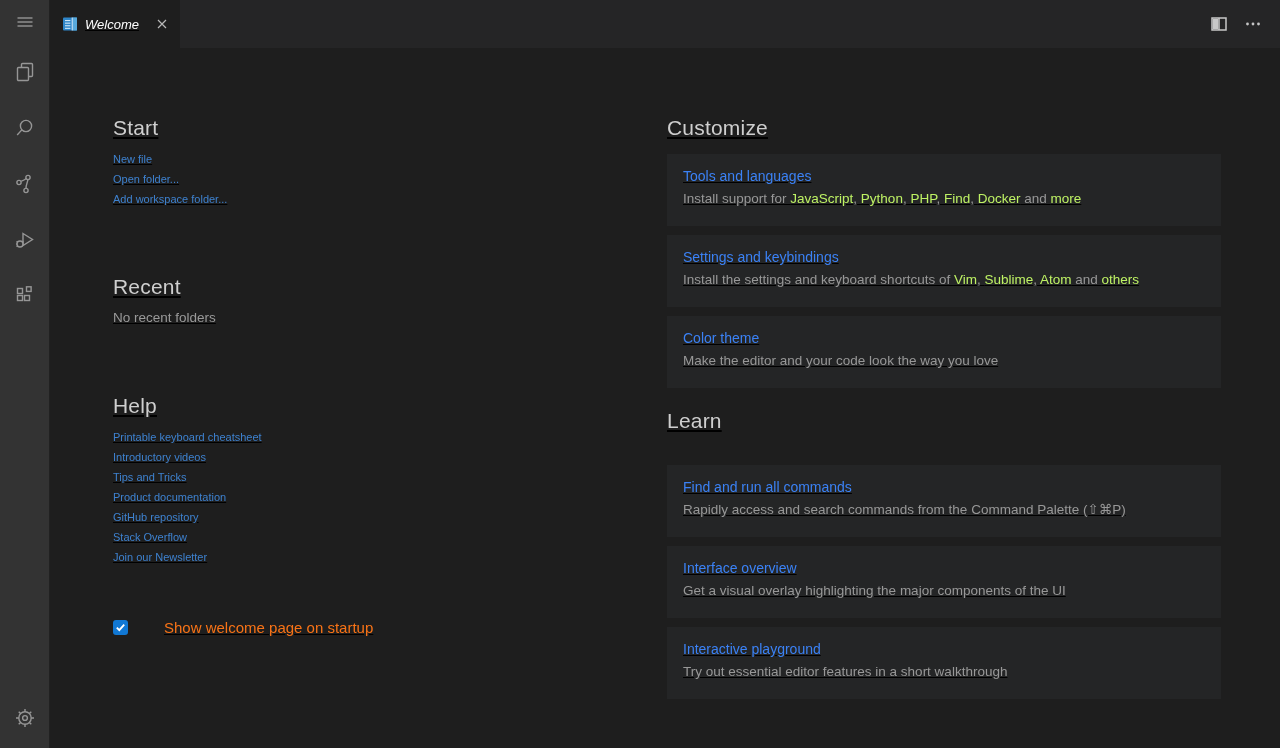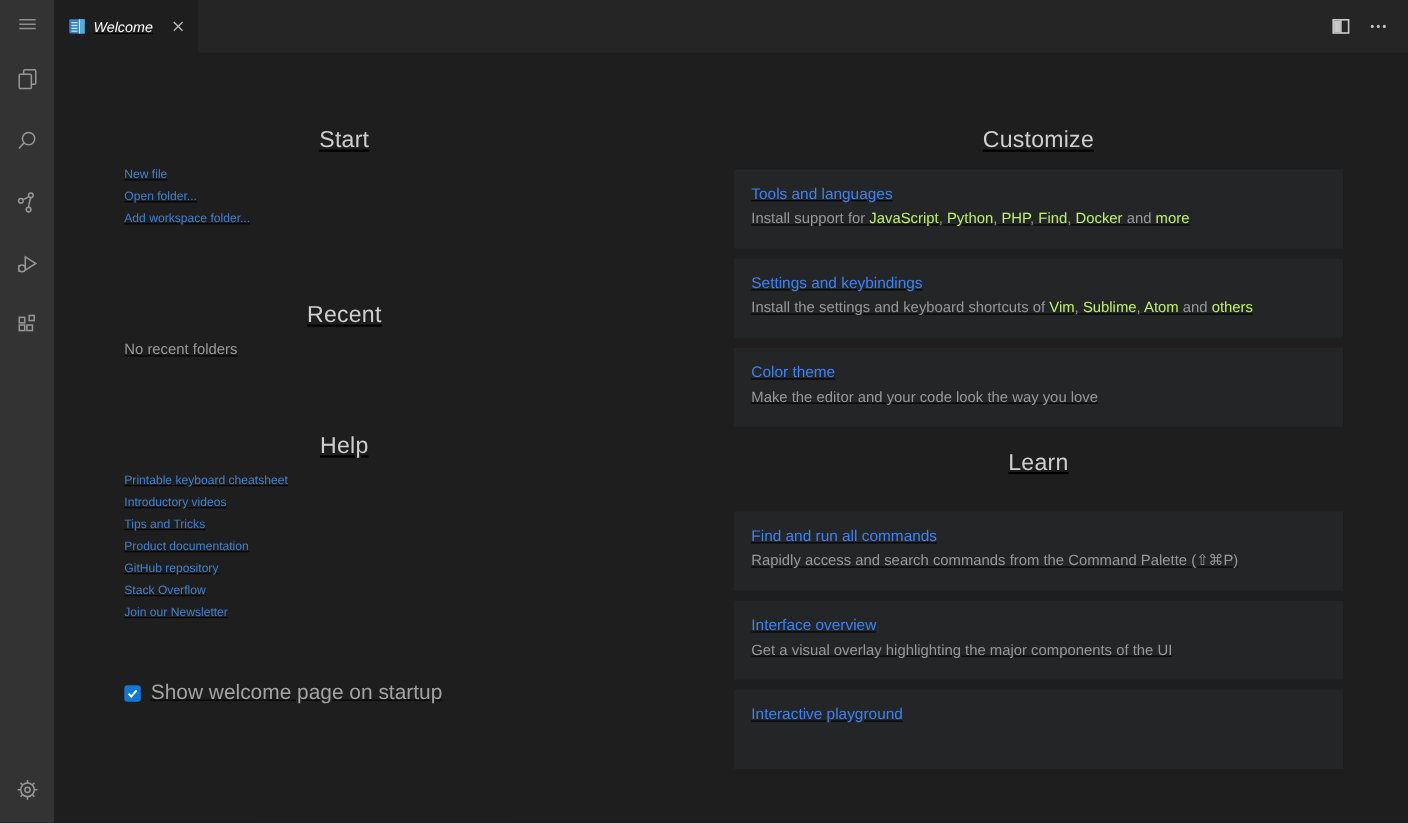--- a/index.html
+++ b/index.html
@@ -28,33 +28,33 @@
     border-radius:3px; cursor:pointer; }
   .tab-actions { margin-left:auto; display:flex; align-items:center; gap:16px; padding-right:18px; }
   .tab-actions span { cursor:pointer; display:flex; }
 
   
   .editor { flex:1; background:#1e1e1e; overflow:hidden; }
   .content { display:flex; padding:68px 0 0 63px; }
   .col-left  { width:400px; margin-right:154px; flex-shrink:0; }
   .col-right { width:554px; flex-shrink:0; }
 
-  h2 { font-size:21px; font-weight:300; color:#cfcfcf; letter-spacing:.2px; margin:0 0 9px 0;text-align:center; }
+  h2 { font-size:21px; font-weight:300; color:#cfcfcf; letter-spacing:.2px; margin:0 0 9px 0; }
   .sec-recent h2 { margin-top:66px; }
   .sec-help   h2 { margin-top:66px; }
 
   .links a, .wlink { display:block; color:#3e82d0; text-decoration:none; font-size:11px;
     line-height:20px; cursor:pointer; width:max-content; }
   .muted { color:#9a9a9a; font-size:13.5px; line-height:20px; }
 
   .startup { margin-top:52px; display:flex; align-items:center; gap:9px; cursor:pointer;
     width:max-content; }
   .checkbox { width:15px; height:15px; border-radius:3px; background:#1178d4;
     display:flex; align-items:center; justify-content:center; flex-shrink:0; }
-  .startup-label { color:#a3a3a3; font-size:19px; }
+  .startup-label { color:#f97316; font-size:15px;margin-left:27px; }
 
   .sec-customize h2 { margin-bottom:14px; }
   .sec-learn h2 { margin-top:21px; margin-bottom:32px; }
   .card { background:#242526; height:72px; margin-bottom:9px; padding:14px 16px; cursor:pointer; }
   .card-title { color:#3b82f6; font-size:14px; margin-bottom:6px; }
   .card-desc { color:#989898; font-size:13.5px; line-height:18px; }
   .card-desc a { color:#bef264; text-decoration:none; cursor:pointer; }
 </style>
 </head>
 <body>
@@ -221,20 +221,21 @@
                 <div class="card">
                   <div class="card-title">Find and run all commands</div>
                   <div class="card-desc">Rapidly access and search commands from the Command Palette (⇧⌘P)</div>
                 </div>
                 <div class="card">
                   <div class="card-title">Interface overview</div>
                   <div class="card-desc">Get a visual overlay highlighting the major components of the UI</div>
                 </div>
                 <div class="card">
                   <div class="card-title">Interactive playground</div>
+                  <div class="card-desc">Try out essential editor features in a short walkthrough</div>
                 </div>
               </div>
           </section>
         </div>
       </div>
     </div>
   </div>
 </div>
 
 </body></html>

